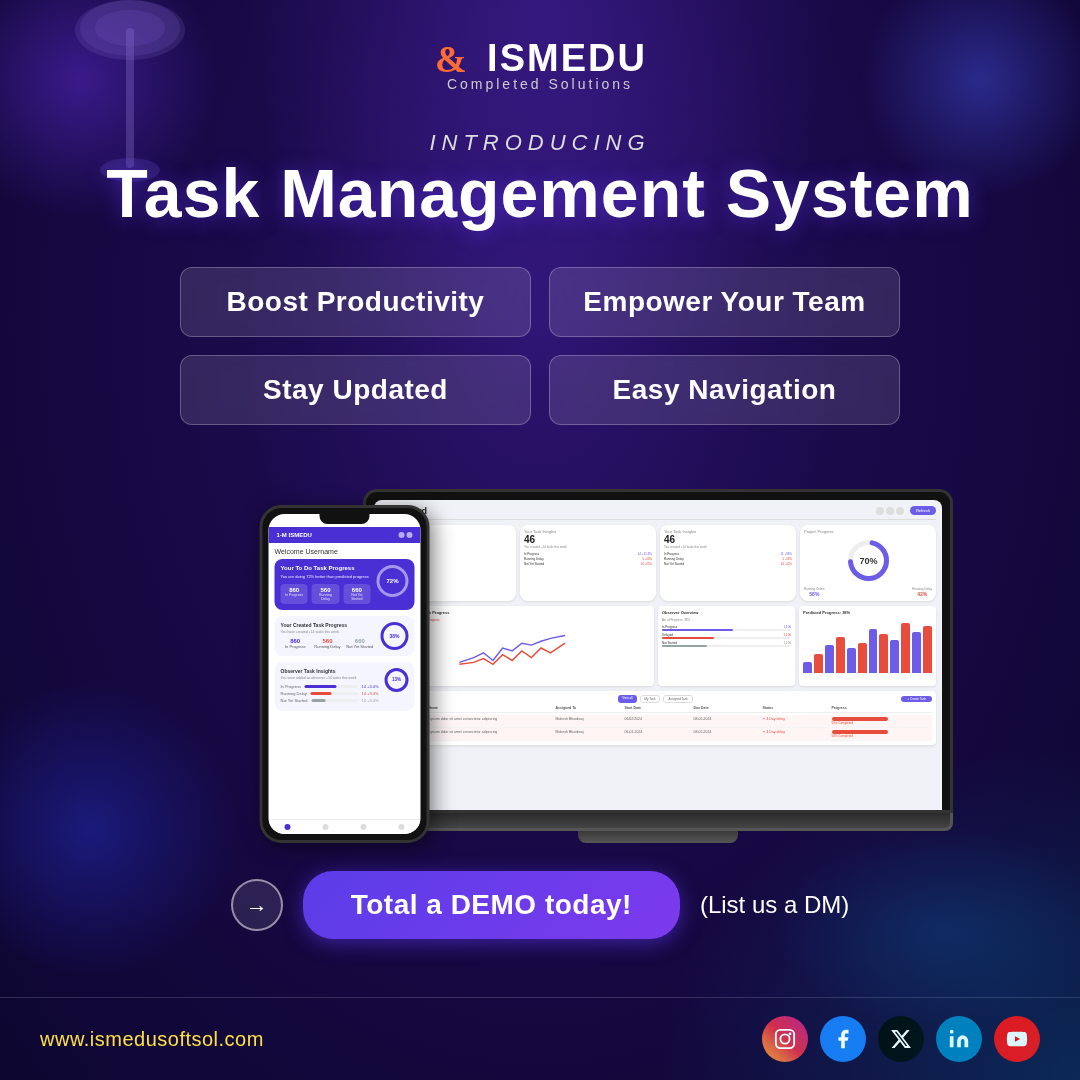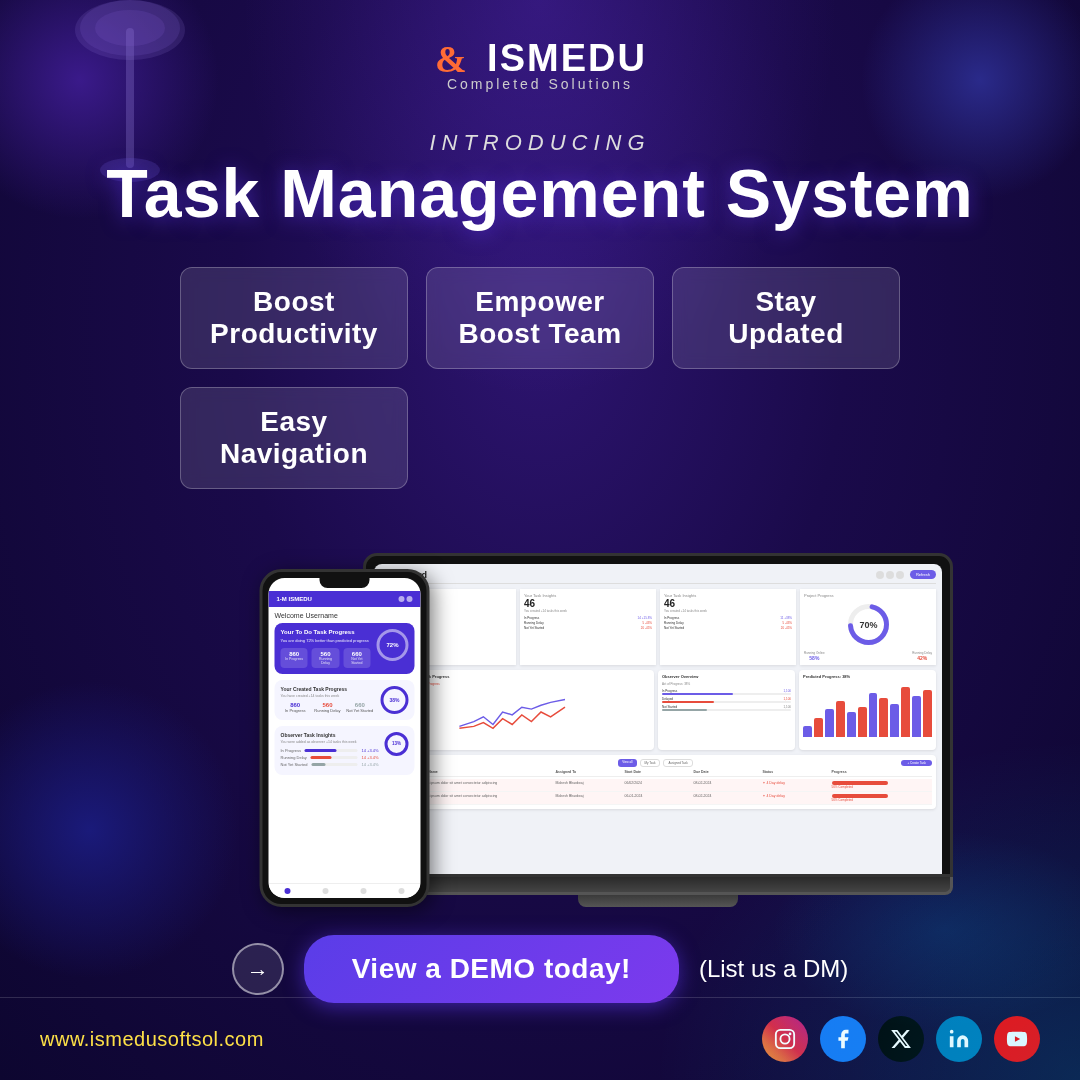--- a/index.html
+++ b/index.html
@@ -143,21 +143,21 @@
       font-weight: 900;
       color: white;
       line-height: 1.1;
       letter-spacing: 1px;
       text-shadow: 0 2px 20px rgba(100, 60, 255, 0.5);
     }
 
     
     .badges-container {
       display: grid;
-      grid-template-columns: 1fr 1fr 1fr;
+      grid-template-columns: 1fr 1fr;
       gap: 18px;
       margin-top: 36px;
       width: 720px;
     }
     .badge {
       background: rgba(255,255,255,0.12);
       border: 1.5px solid rgba(255,255,255,0.25);
       border-radius: 12px;
       padding: 18px 28px;
       text-align: center;
@@ -237,21 +237,21 @@
       color: #222;
     }
     .dash-stats-row {
       display: grid;
       grid-template-columns: 1fr 1fr 1fr 1fr;
       gap: 4px;
       margin-bottom: 5px;
     }
     .dash-stat-card {
       background: white;
-      border-radius: 0;
+      border-radius: 8px;
       padding: 4px;
       box-shadow: 0 1px 3px rgba(0,0,0,0.1);
     }
     .dash-stat-label {
       font-size: 4px;
       color: #888;
     }
     .dash-stat-value {
       font-size: 10px;
       font-weight: bold;
@@ -610,21 +610,21 @@
   <div class="intro-section">
     <div class="intro-label">INTRODUCING</div>
     <div class="intro-title">Task Management System</div>
   </div>
 
   <div class="badges-container">
     <div class="badge">
       <span class="badge-text">Boost Productivity</span>
     </div>
     <div class="badge">
-      <span class="badge-text">Empower Boost Team</span>
+      <span class="badge-text">Empower Your Team</span>
     </div>
     <div class="badge">
       <span class="badge-text">Stay Updated</span>
     </div>
     <div class="badge">
       <span class="badge-text">Easy Navigation</span>
     </div>
   </div>
 
   <div class="mockup-area">
@@ -962,21 +962,21 @@
       <div class="laptop-stand"></div>
     </div>
 
   </div>
 
   <div class="cta-area">
     <div class="cta-arrow-circle">
       <span class="cta-arrow">→</span>
     </div>
     <div class="cta-button">
-      <span class="cta-button-text">View a DEMO today!</span>
+      <span class="cta-button-text">Total a DEMO today!</span>
     </div>
     <span class="cta-dm">(List us a DM)</span>
   </div>
 
 </div>
 
 <div class="footer">
   <span class="footer-url">www.ismedusoftsol.com</span>
   <div class="social-icons">
     <div class="social-icon si-instagram">

